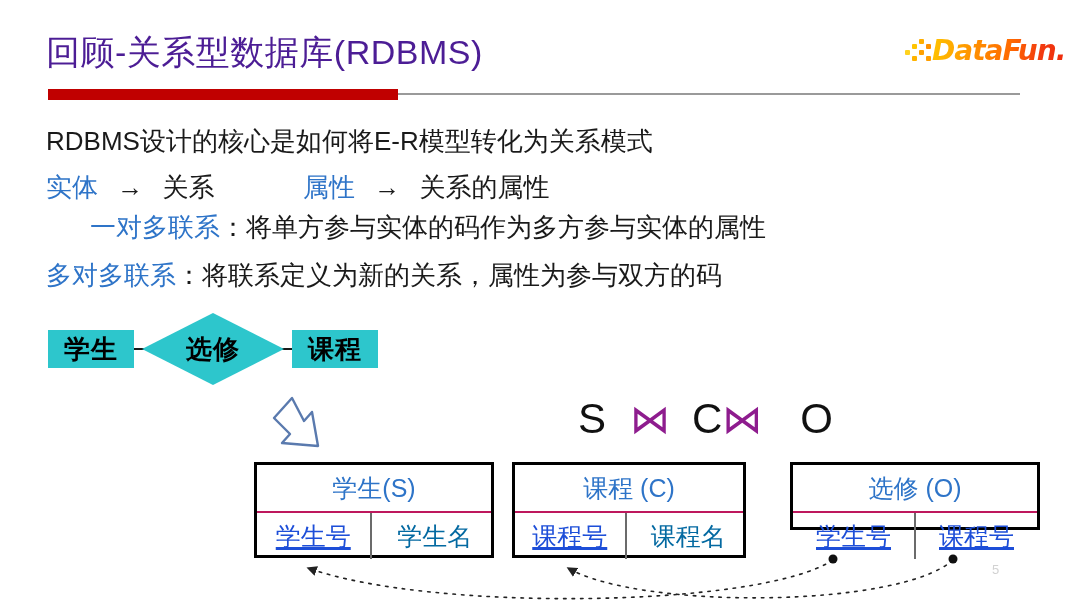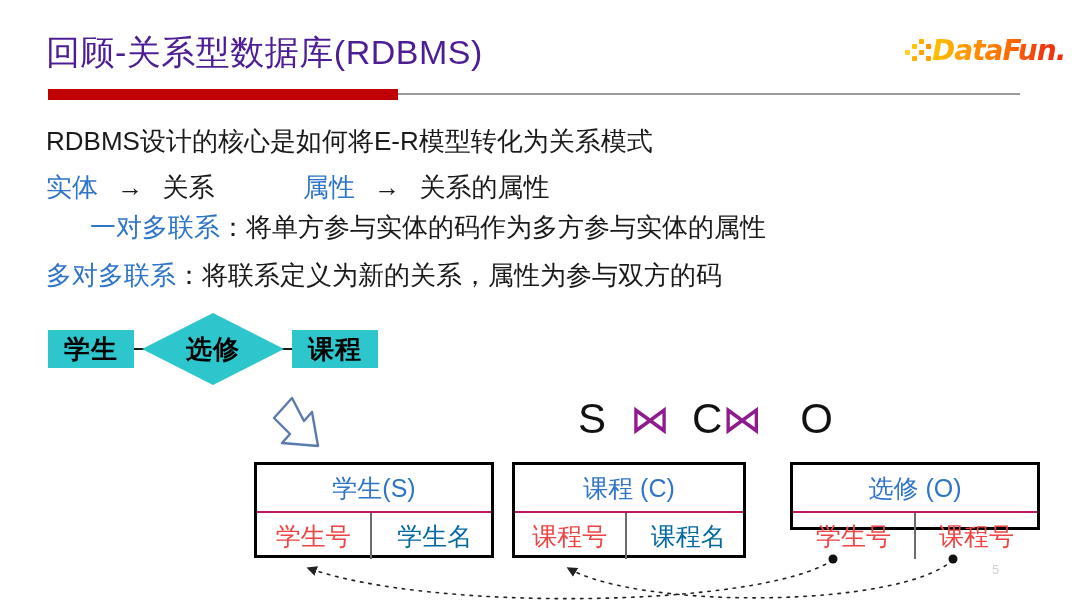--- a/index.html
+++ b/index.html
@@ -150,21 +150,21 @@
     white-space: nowrap;
   }
   .rel-cols { display: flex; height: 46px; }
   .rel-col {
     flex: 1 1 0;
     display: flex; align-items: center; justify-content: center;
     font-size: 25px;
     white-space: nowrap;
   }
   .rel-col + .rel-col { border-left: 2px solid #6b6b6b; }
-  .col-key { color: #ef4444; text-decoration-thickness: 3px; text-underline-offset: 2px; }
+  .col-key { color: #1d4ed8; text-decoration: underline; text-decoration-thickness: 3px; text-underline-offset: 2px; }
   .col-plain { color: #0369a1; padding-left: 7px; }
 
   
   #fk-connectors { position: absolute; left: 0; top: 0; width: 1080px; height: 608px; pointer-events: none; }
 
   
   #page-number {
     position: absolute;
     left: 992px; top: 562px;
     font-size: 13px;

